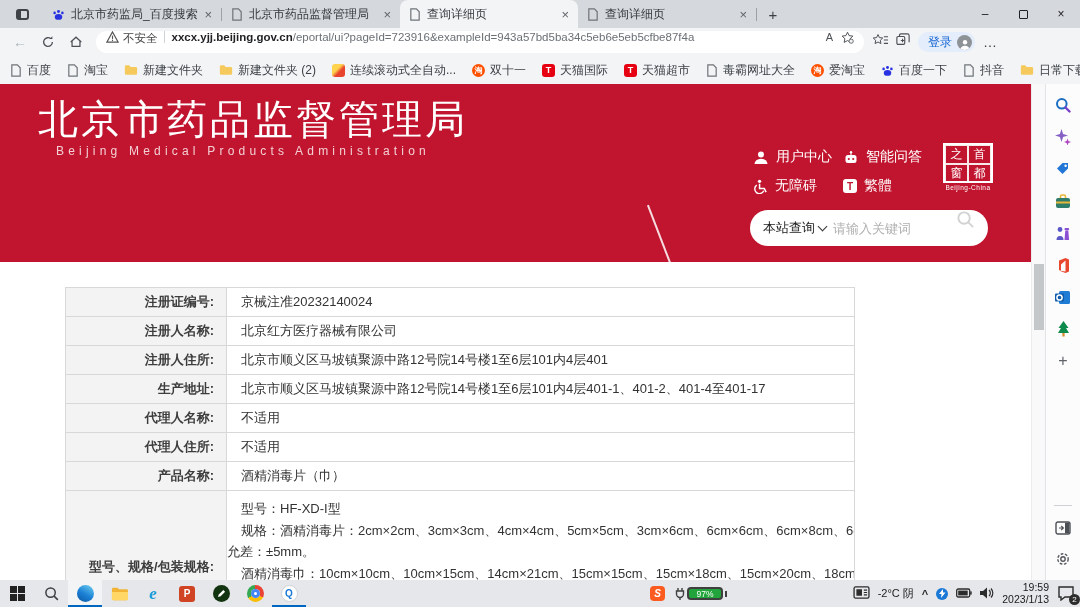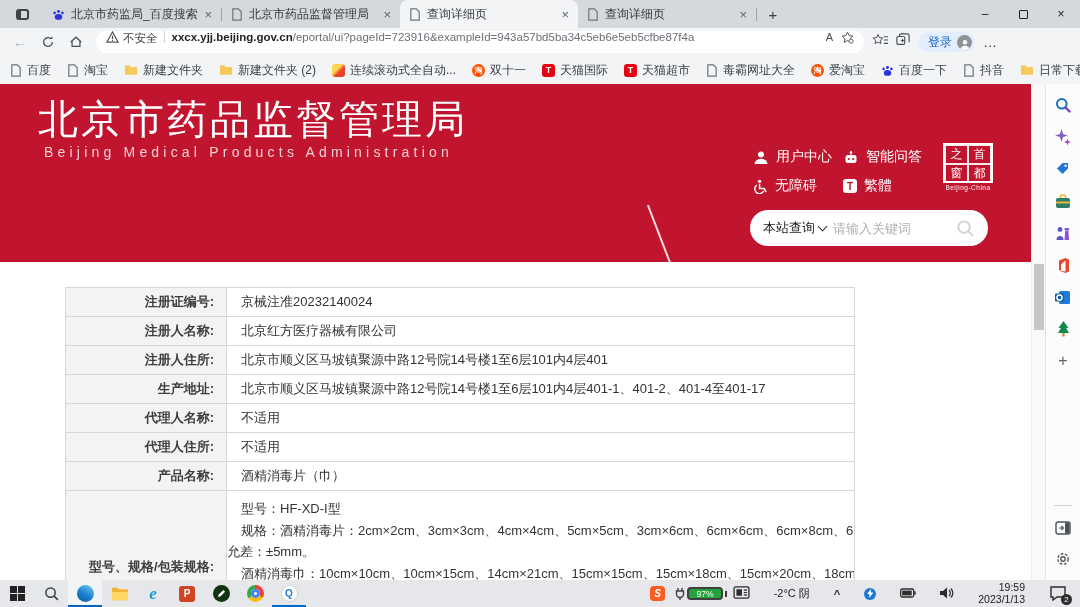--- a/index.html
+++ b/index.html
@@ -40,33 +40,33 @@
   .bm{display:flex;align-items:center;gap:5px;margin-right:16px;white-space:nowrap}
   .icl{width:13px;height:13px;border-radius:3px;display:flex;align-items:center;justify-content:center;font-weight:700;flex:none}
   .ic-tao{background:#ff5000;border-radius:50%;color:#fff;font-size:8px}
   .ic-tm{background:#e60012;color:#fff;font-size:9px}
   .ic-app{background:linear-gradient(135deg,#ffd34d 40%,#e8432d 60%)}
 
   
   .webarea{position:absolute;top:84px;left:0;width:1031px;height:496px;background:#fff;overflow:hidden}
   .redhead{height:121px;background:#c1142e;position:relative}
   .site-title{position:absolute;left:38px;top:8px;color:#fff;font-size:40px;font-weight:400;letter-spacing:3px}
-  .site-sub{position:absolute;left:44px;top:60px;color:rgba(255,255,255,.8);font-size:14px;letter-spacing:4.2px}
+  .site-sub{position:absolute;left:56px;top:60px;color:rgba(255,255,255,.8);font-size:12px;letter-spacing:4.2px}
   .ql{position:absolute;display:flex;align-items:center;gap:7px;color:#fff;font-size:14px}
   .tchip{width:14px;height:14px;background:#fff;border-radius:3px;color:#c1142e;font-size:10px;font-weight:700;display:flex;align-items:center;justify-content:center}
   .seal{position:absolute;left:943px;top:59px;width:50px;text-align:center}
   .seal-grid{width:50px;height:40px;border:2px solid #fff;display:grid;grid-template-columns:1fr 1fr;grid-template-rows:1fr 1fr}
   .seal-grid span{display:flex;align-items:center;justify-content:center;color:#fff;font-size:12px;font-family:"Liberation Serif","DejaVu Serif",serif;border:.5px solid rgba(255,255,255,.9)}
   .seal-cap{color:#fff;font-size:6.5px;letter-spacing:.5px;margin-top:1px}
   .rednav{height:57px;background:#c1142e;position:relative}
   .mainnav{position:absolute;left:26px;top:0;height:57px;display:flex;align-items:center;color:#fff;font-weight:700;font-size:19px}
   .mn-item{padding:0 20px}
   .mn-sep{width:1px;height:25px;background:rgba(255,255,255,.45)}
   .diag{position:absolute;left:658px;top:-2px;width:2px;height:62px;background:rgba(255,255,255,.85);transform:rotate(-21deg)}
-  .sbox{position:absolute;left:750px;top:5px;width:238px;height:36px;background:#fff;border-radius:18px;display:flex;align-items:center;padding:0 13px;gap:7px}
+  .sbox{position:absolute;left:750px;top:5px;width:238px;height:36px;background:#fff;border-radius:18px;display:flex;padding:0 13px;gap:7px}
   .scope{font-size:13px;color:#222;white-space:nowrap;display:flex;align-items:center;gap:4px}
   .vchev{width:7px;height:7px;border-right:1.5px solid #333;border-bottom:1.5px solid #333;transform:rotate(45deg);margin-top:-3px}
   .s-input{flex:1;min-width:0;border:none;outline:none;font-size:13px;color:#333;font-family:inherit}
   .s-input::placeholder{color:#b0b0b0}
 
   .content{position:relative;height:224px;background:#fff}
   .regtable{position:absolute;left:65px;top:25px;width:790px;border:1px solid #d8d8d8;border-bottom:none}
   .rrow{display:flex;border-bottom:1px solid #d8d8d8;height:29px}
   .rrow.spec{height:152px;border-bottom:none}
   .rlabel{width:161px;background:#f3f3f3;border-right:1px solid #d8d8d8;display:flex;align-items:center;justify-content:flex-end;padding-right:12px;font-size:13px;font-weight:700;color:#3d3d3d;white-space:nowrap}
@@ -96,21 +96,21 @@
   .chrome-c::after{content:"";position:absolute;inset:4px;border-radius:50%;background:#fff;box-shadow:inset 0 0 0 3px #4285f4}
   .dark-c{background:#12330f;color:#fff;font-size:9px}
   .qq-c{background:#fff;border:1px solid #cfd2d6;color:#1a78d6;font-size:10px;font-weight:700}
   .ppt-c{width:16px;height:16px;border-radius:3px;background:#d04423;color:#fff;font-weight:700;font-size:10px;display:flex;align-items:center;justify-content:center}
   .ie-e{color:#1b9bd7;font-size:17px;font-weight:700;font-style:italic;font-family:"Liberation Serif",serif}
   .sog-c{width:15px;height:15px;border-radius:4px;background:#fb5b1f;color:#fff;font-weight:700;font-size:10px;font-style:italic;display:flex;align-items:center;justify-content:center}
   .batt-pill{display:flex;align-items:center;gap:2px}
   .batt-body{width:36px;height:13px;border:2px solid #3f3f3f;border-radius:4px;background:#21a43b;color:#fff;font-size:8.5px;display:flex;align-items:center;justify-content:center}
   .batt-nub{width:2px;height:6px;background:#3f3f3f}
   .tb-mid{position:absolute;left:650px;display:flex;align-items:center;gap:10px}
-  .tb-right{margin-left:auto;display:flex;align-items:center;gap:24px;padding-right:11px}
+  .tb-right{margin-left:auto;display:flex;align-items:center;gap:8px;padding-right:3px}
   .caret{font-weight:700;color:#2a2a2a}
   .flash-c{width:12px;height:12px;border-radius:50%;background:#1a78d6;color:#fff;font-size:8px;display:flex;align-items:center;justify-content:center}
   .clock{text-align:right;font-size:10.5px;line-height:11.5px;color:#1a1a1a}
   .notif{position:relative;width:20px;height:18px}
   .badge{position:absolute;right:-3px;bottom:-2px;width:11px;height:11px;border-radius:50%;background:#2d2d2d;color:#fff;font-size:8px;display:flex;align-items:center;justify-content:center}
 </style>
 </head>
 <body>
 
 <div class="tabbar">

